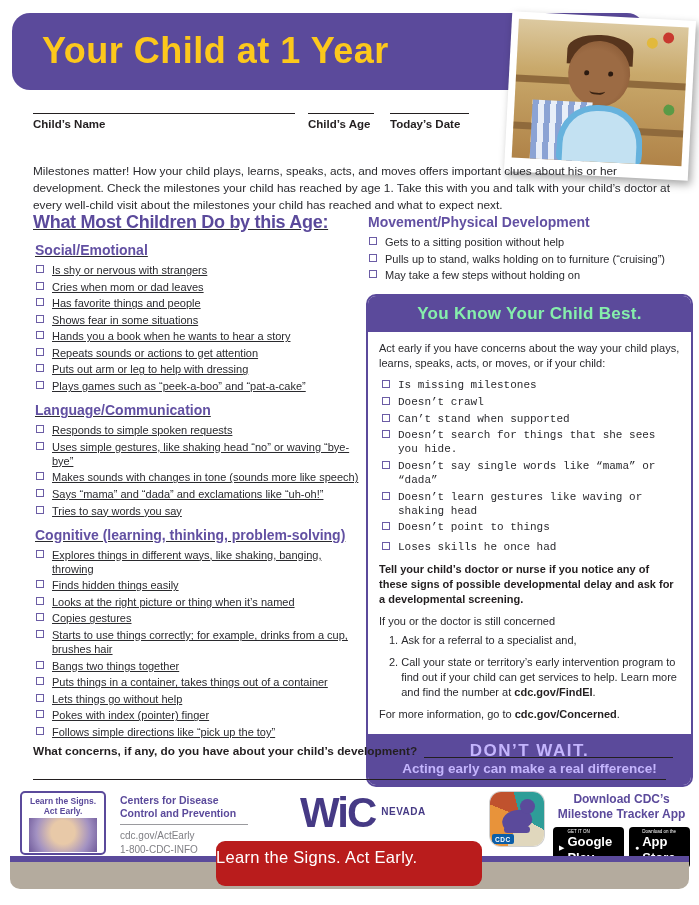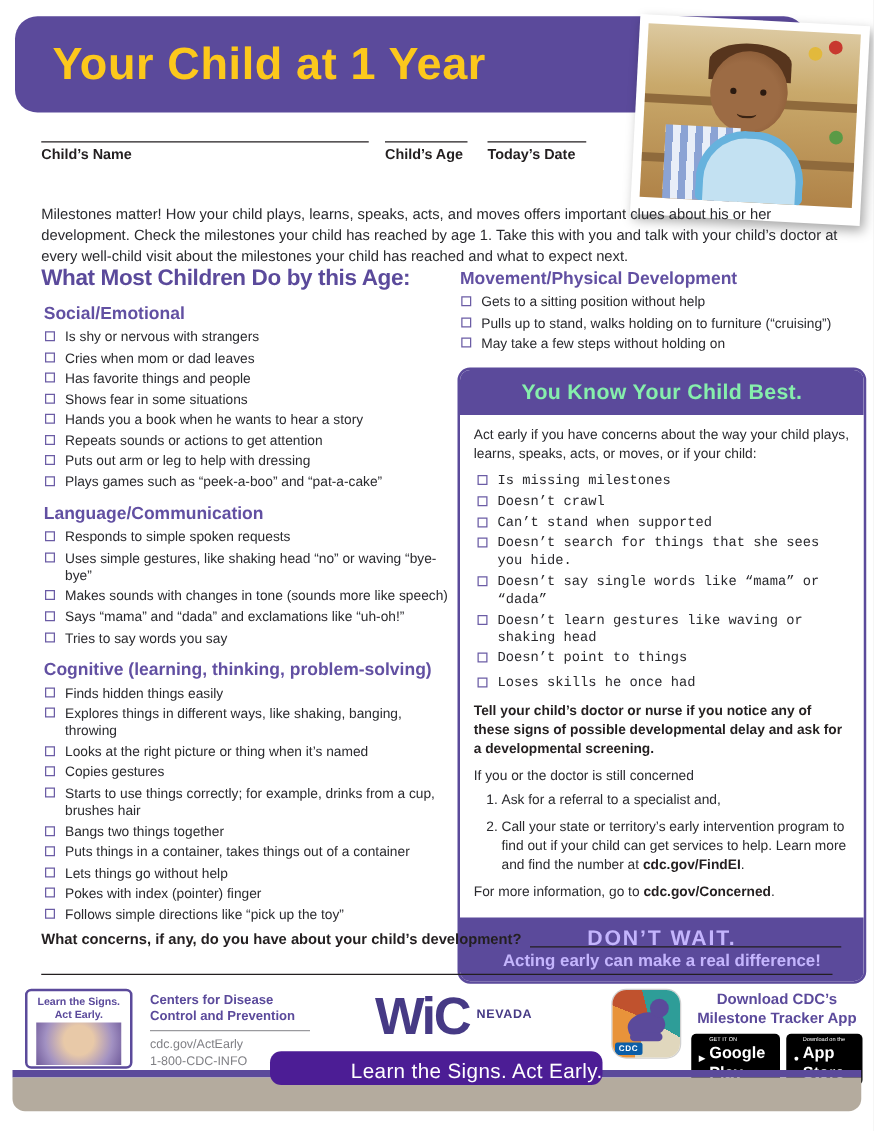--- a/index.html
+++ b/index.html
@@ -34,21 +34,21 @@
               background:#c3e1f2; border:6px solid #66b2dd; border-bottom:none;
               border-radius:40px 40px 6px 6px; }
   
   .field { position:absolute; }
   .fline { height:14px; border-bottom:1.6px solid #231f20; }
   .flabel { font-weight:bold; font-size:11.5px; margin-top:4px; color:#231f20; }
   
   .intro { position:absolute; left:33px; top:163px; width:640px;
            font-size:11.8px; line-height:1.45; color:#2a2a2e; }
   
-  .col-left  { position:absolute; left:33px;  top:212px; width:332px; }
+  .col-left  { position:absolute; left:33px;  top:212px; width:332px;text-decoration:underline; }
   .col-right { position:absolute; left:366px; top:212px; width:327px; }
   .big-h { color:#5b4a9b; font-weight:bold; font-size:18px; letter-spacing:-0.3px; margin:0 0 2px 0; }
   .sec-h { color:#6250a2; font-weight:bold; font-size:14px; margin:9px 0 5px 2px; }
   ul.items { list-style:none; margin:0; padding:0 0 0 3px; font-size:11px; line-height:1.28; }
   .item { display:flex; gap:8px; margin:2.5px 0; }
   .cb { flex:0 0 auto; width:8px; height:8px; border:1.4px solid #6b5ca5; background:#fff; margin-top:2px; }
   
   .alert { margin-top:12px; border:2px solid #5b4a9b; border-radius:10px; overflow:hidden; background:#fff; }
   .alert-h { background:#5b4a9b; color:#86efac; text-align:center; font-weight:bold;
              font-size:17px; padding:8px 4px; letter-spacing:0.3px; }
@@ -94,22 +94,22 @@
   .stores { display:flex; gap:5px; margin-top:5px; }
   .store { background:#000; color:#fff; border-radius:4px; padding:2px 6px;
            display:flex; align-items:center; gap:3px; }
   .store-glyph { font-size:7px; line-height:1; }
   .store-lines { display:flex; flex-direction:column; }
   .store-small { font-size:4.5px; line-height:1.2; }
   .store-big { font-size:13px; font-weight:bold; line-height:1.2; }
   .bar-purple { position:absolute; left:10px; top:856px; width:679px; height:6px; background:#5b4a9b; }
   .bar-tan { position:absolute; left:10px; top:862px; width:679px; height:27px;
              background:#b4ab9e; border-radius:0 0 10px 10px; }
-  .ribbon { position:absolute; left:216px; top:841px; width:266px; height:27px;
-            background:#4c1d95; border-radius:9px; color:#fff; text-align:right;
+  .ribbon { position:absolute; left:216px; top:841px; width:266px; height:45px;
+            background:#b91c1c; border-radius:9px; color:#fff; text-align:left;
             line-height:33px; font-size:16.5px; letter-spacing:0.3px; }
 </style>
 </head>
 <body>
 
 <div class="page">
 
   <div class="hdr">
     <div class="hdr-title">Your Child at 1 Year</div>
   </div>
@@ -205,25 +205,25 @@
       <li class="item">
           <span class="cb"></span>
           <span>Tries to say words you say</span>
         </li>
     </ul>
 
     <div class="sec-h">Cognitive (learning, thinking, problem-solving)</div>
     <ul class="items">
       <li class="item">
           <span class="cb"></span>
+          <span>Explores things in different ways, like shaking, banging, throwing</span>
+        </li>
+      <li class="item">
+          <span class="cb"></span>
           <span>Finds hidden things easily</span>
-        </li>
-      <li class="item">
-          <span class="cb"></span>
-          <span>Explores things in different ways, like shaking, banging, throwing</span>
         </li>
       <li class="item">
           <span class="cb"></span>
           <span>Looks at the right picture or thing when it’s named</span>
         </li>
       <li class="item">
           <span class="cb"></span>
           <span>Copies gestures</span>
         </li>
       <li class="item">

